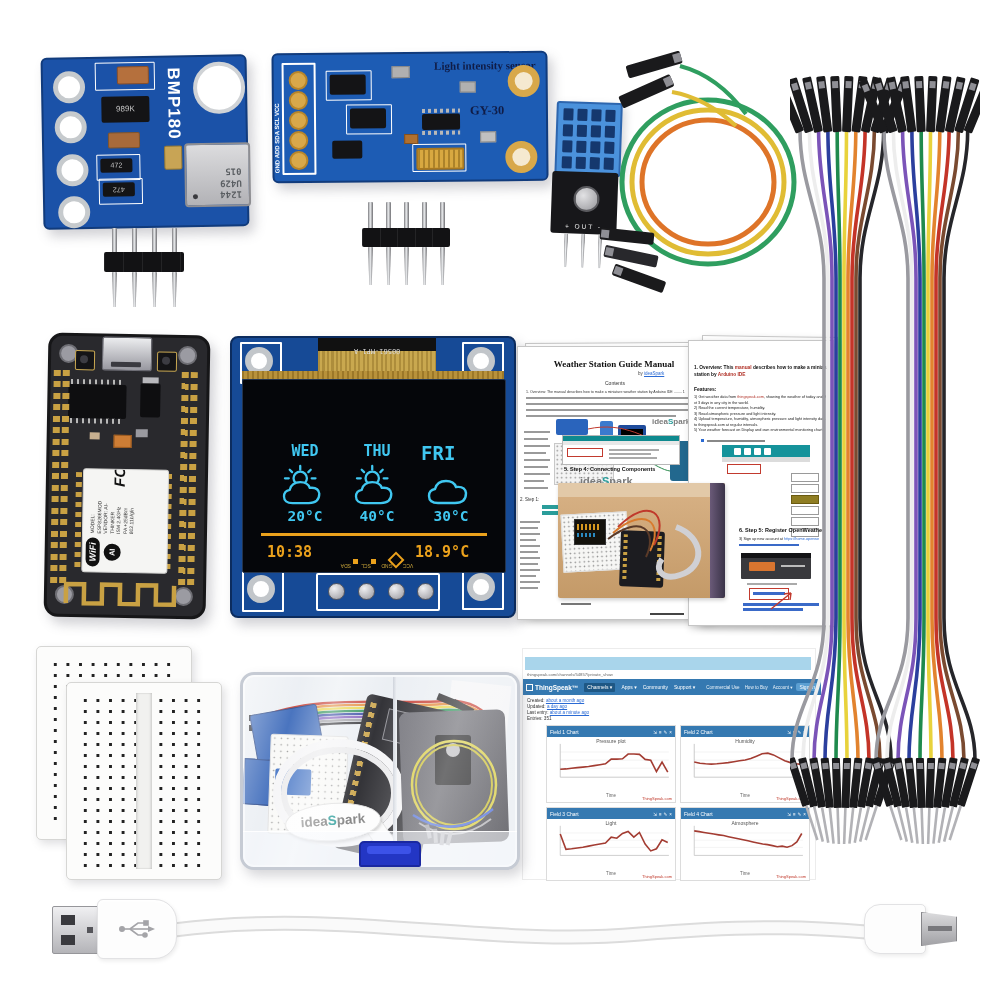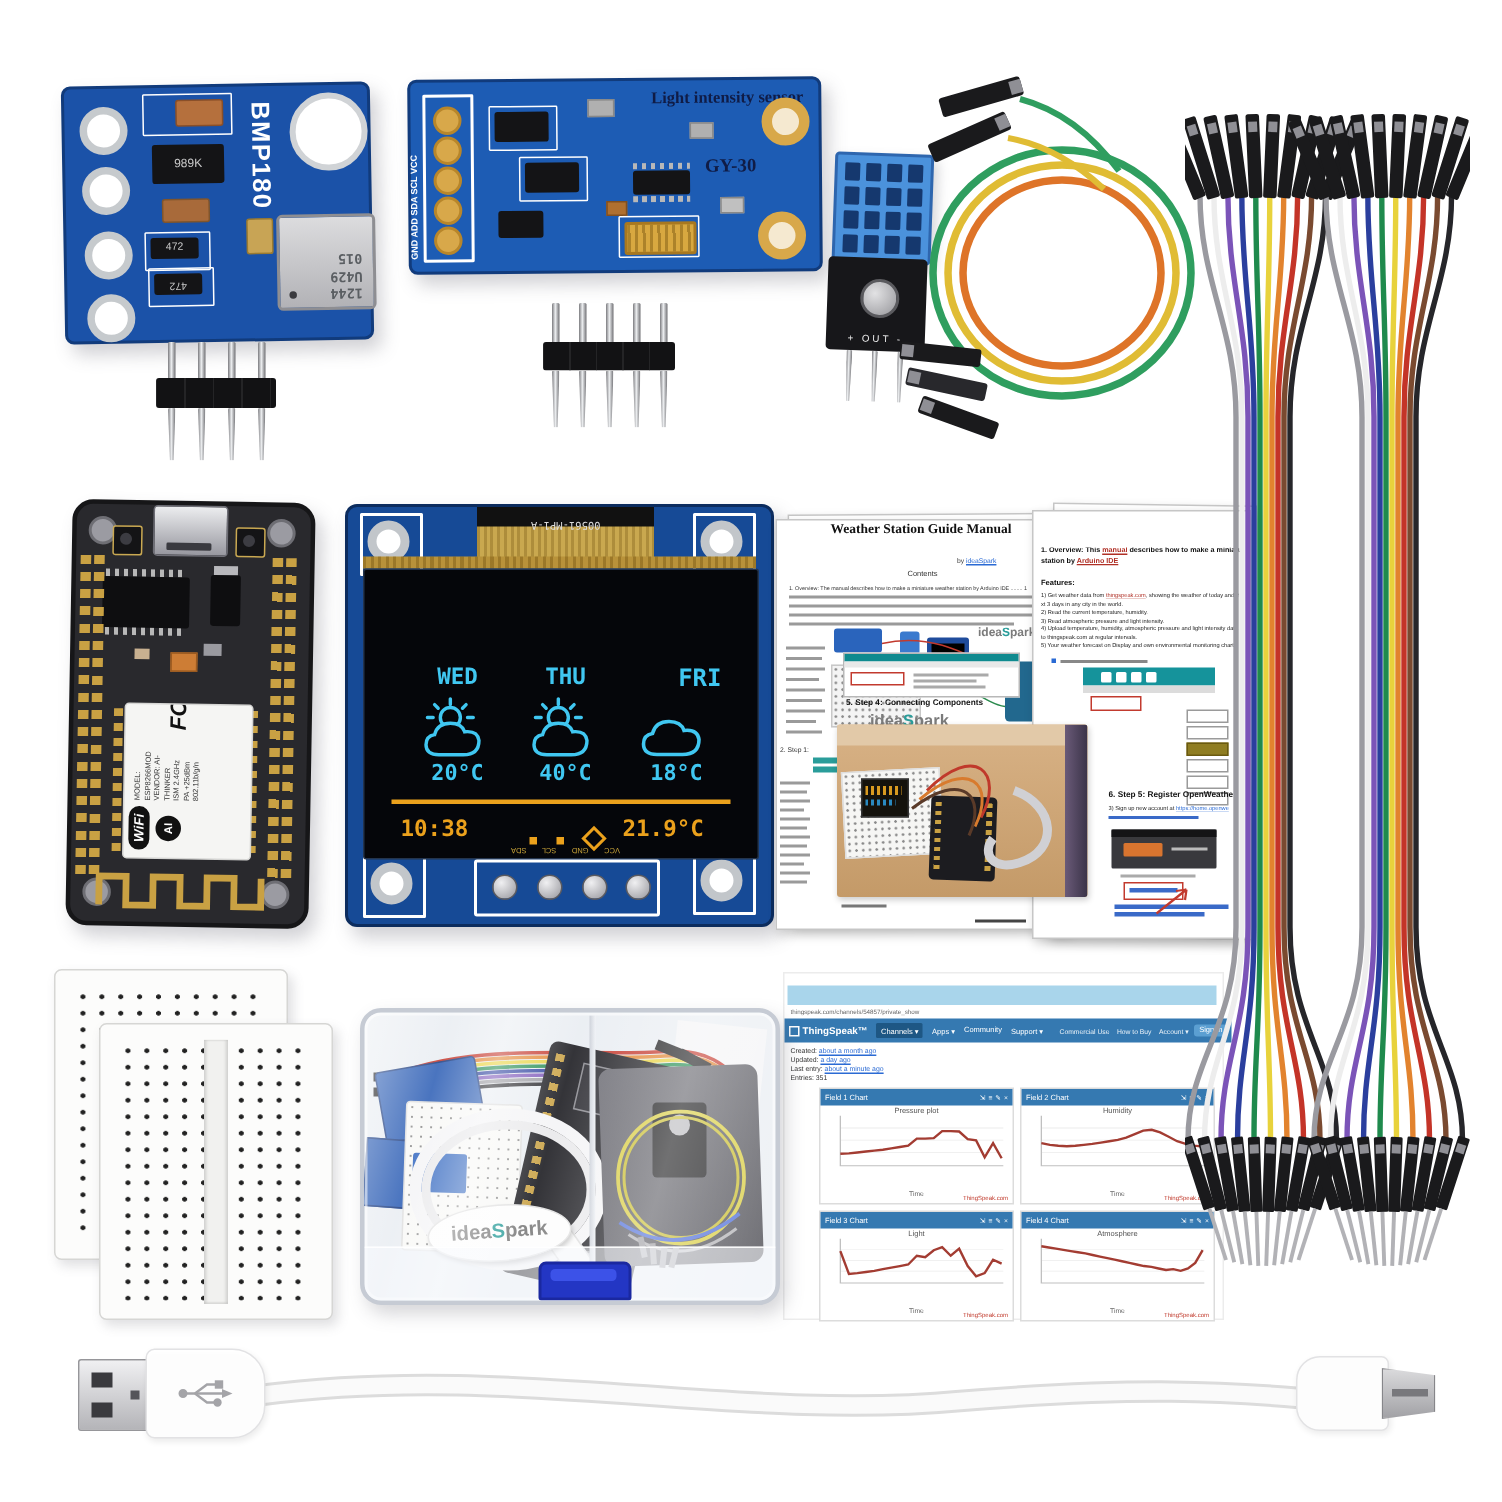--- a/index.html
+++ b/index.html
@@ -247,64 +247,64 @@
     <div class="a" style="left:235px;top:235px;width:16px;height:16px;border-radius:50%;background:#fff;border:6px solid #c2c6ca;"></div>
     <div class="a" style="left:86px;top:0;width:118px;height:34px;background:#c9a84f;background-image:repeating-linear-gradient(90deg,rgba(90,60,0,.25) 0 2px,transparent 2px 4.5px);">
       <div class="a" style="left:0;top:0;width:118px;height:13px;background:#111;text-align:center;">
         <span style="display:inline-block;transform:rotate(180deg);font-family:'DejaVu Sans Mono',monospace;font-size:7px;color:#ddd;line-height:13px;">00561-MP1-A</span>
       </div>
     </div>
     <div class="a" style="left:10px;top:33px;width:262px;height:8px;background:#b8923a;background-image:repeating-linear-gradient(90deg,rgba(90,60,0,.3) 0 2px,transparent 2px 5px);"></div>
     <div class="a" style="left:10px;top:41px;width:262px;height:192px;background:#05060a;border:1px solid #23344e;border-radius:2px;">
       <div class="a oledtxt cyan" style="left:32px;top:62px;width:60px;text-align:center;font-size:15px;">WED</div>
       <div class="a oledtxt cyan" style="left:104px;top:62px;width:60px;text-align:center;font-size:15px;">THU</div>
-      <div class="a oledtxt cyan" style="left:178px;top:62px;width:60px;text-align:right;font-size:16px;">FRI</div>
+      <div class="a oledtxt cyan" style="left:178px;top:62px;width:60px;text-align:left;font-size:19px;">FRI</div>
       <svg class="a" style="left:34px;top:84px;" width="56" height="42" viewBox="0 0 54 44">
         <g stroke="#40c7f1" stroke-width="2.4" fill="none" stroke-linecap="round">
           <circle cx="22" cy="15" r="7"></circle>
           <path d="M22,2 v4 M33,6 l-2.5,2.5 M38,15 h-4 M11,6 l2.5,2.5 M6,15 h4"></path>
           <path d="M14,41 q-9,0 -9,-7 q0,-6 6,-7 q2,-8 11,-8 q8,0 10,6 q9,-1 10,6 q0,10 -11,10 z" fill="#05060a"></path>
         </g>
       </svg>
       <svg class="a" style="left:106px;top:84px;" width="56" height="42" viewBox="0 0 54 44">
         <g stroke="#40c7f1" stroke-width="2.4" fill="none" stroke-linecap="round">
           <circle cx="22" cy="15" r="7"></circle>
           <path d="M22,2 v4 M33,6 l-2.5,2.5 M38,15 h-4 M11,6 l2.5,2.5 M6,15 h4"></path>
           <path d="M14,41 q-9,0 -9,-7 q0,-6 6,-7 q2,-8 11,-8 q8,0 10,6 q9,-1 10,6 q0,10 -11,10 z" fill="#05060a"></path>
         </g>
       </svg>
       <svg class="a" style="left:180px;top:90px;" width="56" height="36" viewBox="0 0 54 36">
         <path d="M14,33 q-9,0 -9,-7 q0,-6 6,-7 q2,-8 11,-8 q8,0 10,6 q9,-1 10,6 q0,10 -11,10 z" stroke="#40c7f1" stroke-width="2.4" fill="#05060a" stroke-linecap="round"></path>
       </svg>
       <div class="a oledtxt cyan" style="left:32px;top:128px;width:60px;text-align:center;font-size:14.5px;">20°C</div>
       <div class="a oledtxt cyan" style="left:104px;top:128px;width:60px;text-align:center;font-size:14.5px;">40°C</div>
-      <div class="a oledtxt cyan" style="left:178px;top:128px;width:60px;text-align:center;font-size:14.5px;">18°C</div>
+      <div class="a oledtxt cyan" style="left:178px;top:128px;width:60px;text-align:center;font-size:14.5px;">30°C</div>
       <div class="a" style="left:18px;top:153px;width:226px;height:3px;background:#eba11c;"></div>
       <div class="a oledtxt amber" style="left:24px;top:163px;font-size:15px;">10:38</div>
       <div class="a" style="left:110px;top:170px;">
         <span style="display:inline-block;width:5px;height:5px;background:#eba11c;margin-right:9px;"></span>
         <span style="display:inline-block;width:5px;height:5px;background:#eba11c;margin-right:9px;"></span>
         <span style="display:inline-block;width:8px;height:8px;border:2px solid #eba11c;transform:rotate(45deg);vertical-align:-2px;"></span>
       </div>
-      <div class="a oledtxt amber" style="left:172px;top:163px;font-size:15px;">21.9°C</div>
+      <div class="a oledtxt amber" style="left:172px;top:163px;font-size:15px;">18.9°C</div>
     </div>
     <div class="a" style="left:86px;top:225px;width:118px;text-align:center;transform:rotate(180deg);font-size:5px;color:#c9a43a;word-spacing:9px;">VCC GND SCL SDA</div>
     <div class="a" style="left:84px;top:235px;width:120px;height:34px;border:2px solid #fff;border-radius:2px;">
       <div class="a" style="left:10px;top:8px;width:15px;height:15px;border-radius:50%;background:radial-gradient(circle at 35% 30%,#f0f0f2,#96969c);border:1px solid #5a5a60;"></div>
       <div class="a" style="left:40px;top:8px;width:15px;height:15px;border-radius:50%;background:radial-gradient(circle at 35% 30%,#f0f0f2,#96969c);border:1px solid #5a5a60;"></div>
       <div class="a" style="left:70px;top:8px;width:15px;height:15px;border-radius:50%;background:radial-gradient(circle at 35% 30%,#f0f0f2,#96969c);border:1px solid #5a5a60;"></div>
       <div class="a" style="left:99px;top:8px;width:15px;height:15px;border-radius:50%;background:radial-gradient(circle at 35% 30%,#f0f0f2,#96969c);border:1px solid #5a5a60;"></div>
     </div>
   </div>
 
   <div class="a page" style="left:700px;top:336px;width:134px;height:288px;transform:rotate(0.8deg);"></div>
   <div class="a page" style="left:526px;top:342px;width:298px;height:272px;transform:rotate(-0.4deg);"></div>
 
   <div class="a page" style="left:517px;top:346px;width:194px;height:272px;z-index:3;">
-    <div class="a" style="left:4px;top:0;width:184px;text-align:center;font-family:'Liberation Serif',serif;font-weight:bold;font-size:9px;color:#111;">Weather Station Guide Manual</div>
+    <div class="a" style="left:4px;top:12px;width:184px;text-align:center;font-family:'Liberation Serif',serif;font-weight:bold;font-size:9px;color:#111;">Weather Station Guide Manual</div>
     <div class="a" style="left:120px;top:24px;font-size:4.5px;color:#444;"><span>by </span><span class="bluelink">ideaSpark</span></div>
     <div class="a" style="left:70px;top:33px;width:54px;text-align:center;font-size:5px;color:#333;">Contents</div>
     <div class="a microtxt" style="left:8px;top:43px;width:178px;font-size:3.6px;color:#333;">1. Overview: The manual describes how to make a miniature weather station by Arduino IDE ........ 1</div>
     <div class="bar" style="left:8px;top:50px;width:176px;"></div>
     <div class="bar" style="left:8px;top:56px;width:168px;"></div>
     <div class="bar" style="left:8px;top:62px;width:174px;"></div>
     <div class="bar" style="left:8px;top:68px;width:150px;"></div>
     <div class="bar" style="left:6px;top:84px;width:26px;"></div>
       <div class="bar" style="left:6px;top:91px;width:24px;"></div>
       <div class="bar" style="left:6px;top:98px;width:26px;"></div>

